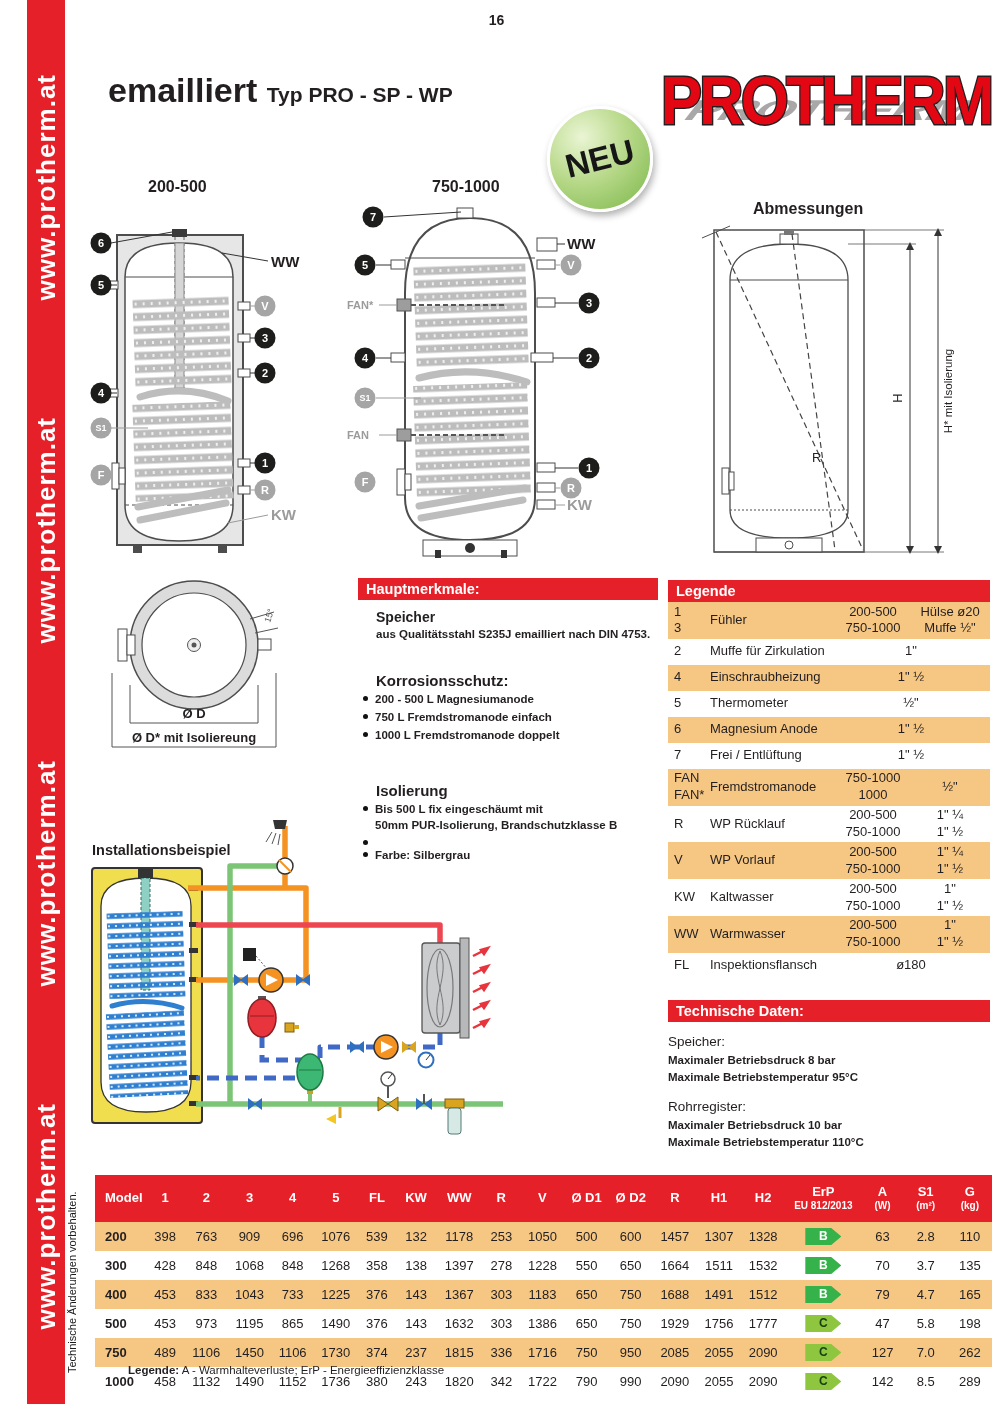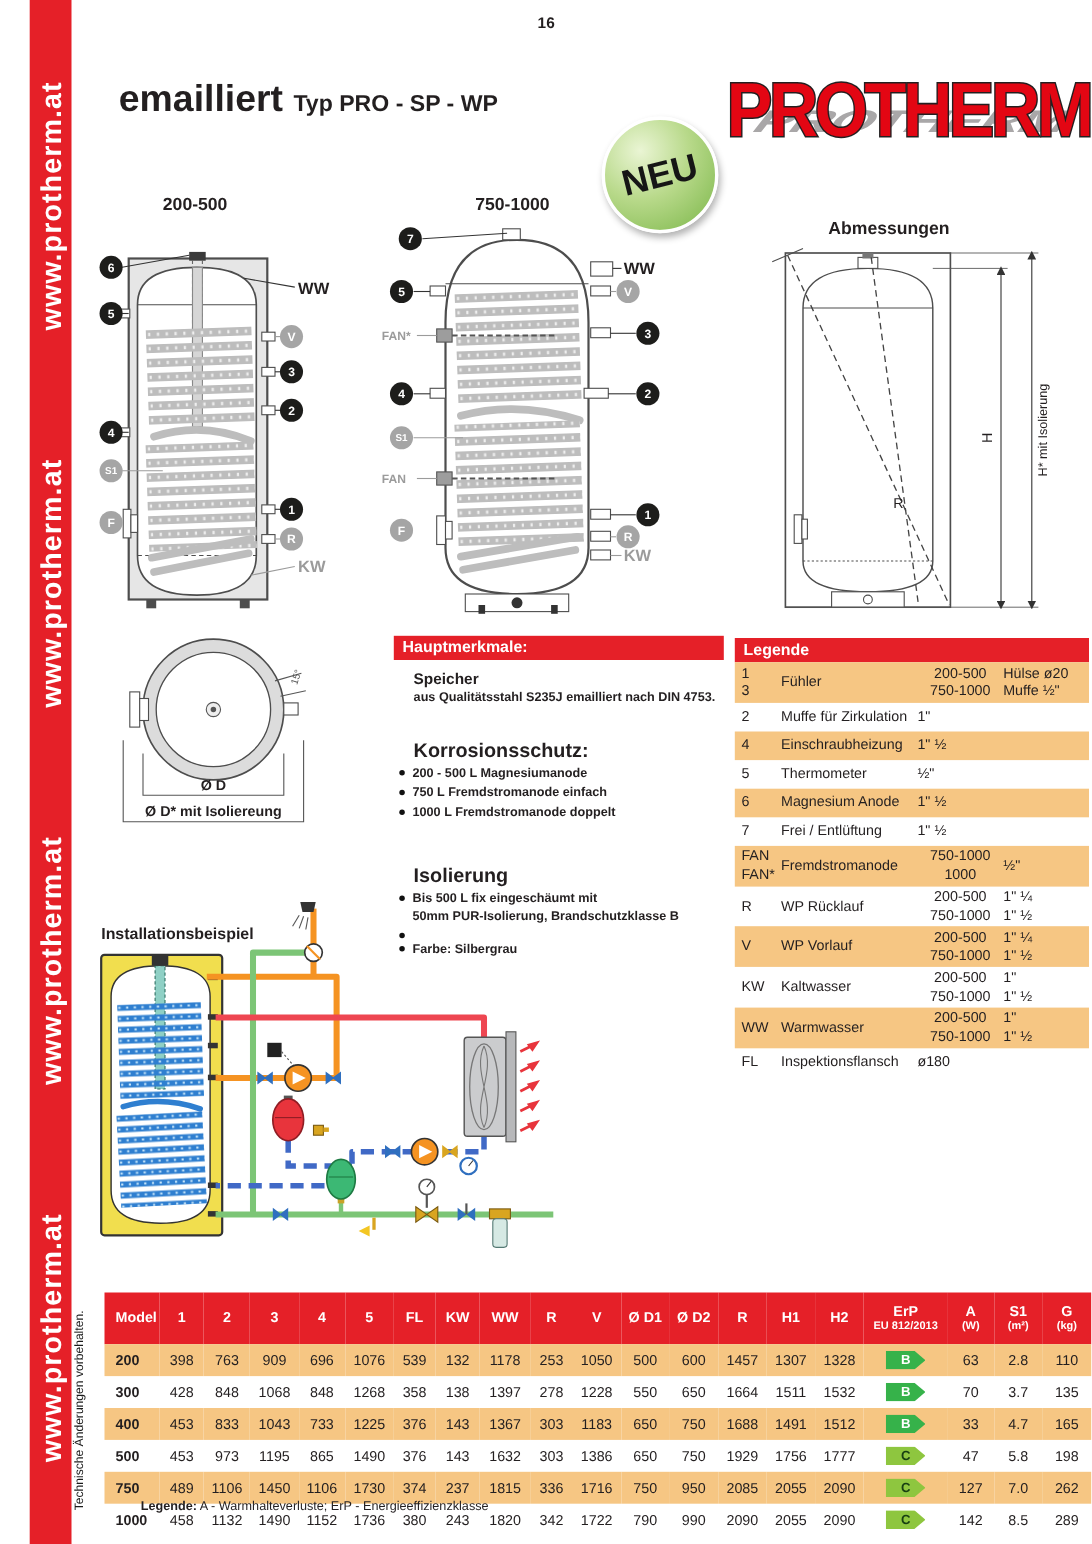--- a/index.html
+++ b/index.html
@@ -22,35 +22,35 @@
   
   .neu{position:absolute;left:547px;top:106px;width:100px;height:100px;border-radius:50%;
        background:radial-gradient(circle at 32% 28%,#eaf5d4 0%,#b8d98a 45%,#7ab648 100%);
        border:3px solid #fff;box-shadow:2px 4px 7px rgba(0,0,0,.3);display:flex;align-items:center;justify-content:center}
   .neu span{transform:rotate(-14deg);font-size:33px;font-weight:bold;color:#161616}
   
   .logo{position:absolute;left:660px;top:38px;width:332px;height:110px}
   
   .features{position:absolute;left:358px;top:578px;width:300px}
   .red-bar{background:#e52028;color:#fff;font-weight:bold;font-size:14.5px;padding:3px 8px}
-  .f-heading{font-weight:bold;font-size:18px;margin:11px 0 2px 18px}
+  .f-heading{font-weight:bold;font-size:15px;margin:11px 0 2px 18px}
   .f-heading.first{margin-top:9px;font-size:14px}
   .f-text{font-size:11.5px;font-weight:700;margin-left:18px;line-height:1.35}
   .f-bullet{display:flex;gap:7px;margin:2px 0 2px 5px;font-size:11.5px;font-weight:700;line-height:1.4}
   .f-bullet .dot{width:5px;height:5px;border-radius:50%;background:#111;margin-top:5px;flex:none}
   .pre{white-space:pre-line}
   .gap18{height:18px}.gap26{height:26px}
   
   .legende{position:absolute;left:668px;top:580px;width:322px;font-size:13px}
   .lg-row{display:flex;align-items:center;min-height:23px;padding:1.5px 0;line-height:1.3}
   .lg-row.shaded{background:#f6c683}
   .lg-key{width:42px;padding-left:6px;box-sizing:border-box;white-space:pre-line}
   .lg-name{flex:1}
   .lg-range{width:78px;text-align:center;white-space:pre-line}
-  .lg-size{width:76px;white-space:pre-line;padding-right:2px}
+  .lg-size{width:76px;text-align:center;white-space:pre-line;padding-right:2px}
   .lg-size.wide{width:154px}
   
   .tech{position:absolute;left:668px;top:1000px;width:322px}
   .t-heading{font-size:13.5px;margin:12px 0 3px 0;font-weight:400}
   .t-lines{font-size:11.5px;font-weight:700;line-height:1.5;white-space:pre-line}
   
   .install-title{position:absolute;left:92px;top:842px;font-size:14.5px;font-weight:bold}
   
   .model-table{position:absolute;left:95px;top:1175px;width:897px;border-collapse:collapse;table-layout:fixed;font-size:13px}
   .model-table thead th{background:#e52028;color:#fff;font-weight:bold;height:47px;vertical-align:middle;padding:0;font-size:13px;line-height:1.15}
@@ -521,20 +521,29 @@
       <polygon points="328,278 336,284 328,290 328,278" fill="#2f6fbf"></polygon>
       <polygon points="344,278 336,284 344,290 344,278" fill="#2f6fbf"></polygon>
       <line x1="336" y1="284" x2="336" y2="274" stroke="#555" stroke-width="2"></line>
     </g>
     <g>
       <rect x="357" y="279" width="19" height="9" fill="#d9a520" stroke="#7a5a10"></rect>
       <rect x="360" y="288" width="13" height="26" rx="3" fill="#d6e9e4" stroke="#557a74"></rect>
     </g>
   </svg>
 
+  <div class="tech">
+    <div class="red-bar">Technische Daten:</div>
+    <div class="t-heading">Speicher:</div>
+    <div class="t-lines">Maximaler Betriebsdruck 8 bar
+Maximale Betriebstemperatur 95°C</div>
+    <div class="t-heading">Rohrregister:</div>
+    <div class="t-lines">Maximaler Betriebsdruck 10 bar
+Maximale Betriebstemperatur 110°C</div>
+  </div>
 
   <table class="model-table">
     <colgroup>
       <col style="width:50px">
         <col style="width:40px">
         <col style="width:42px">
         <col style="width:44px">
         <col style="width:42px">
       <col style="width:44px">
         <col style="width:38px">
@@ -632,21 +641,21 @@
           <td>143</td>
           <td>1367</td>
           <td>303</td>
           <td>1183</td>
           <td>650</td>
           <td>750</td>
           <td>1688</td>
           <td>1491</td>
           <td>1512</td>
           <td><span class="badge badge-b">B</span></td>
-          <td>33</td>
+          <td>79</td>
           <td>4.7</td>
           <td>165</td>
         </tr>
         <tr>
           <td class="model">500</td>
           <td>453</td>
           <td>973</td>
           <td>1195</td>
           <td>865</td>
           <td>1490</td>

